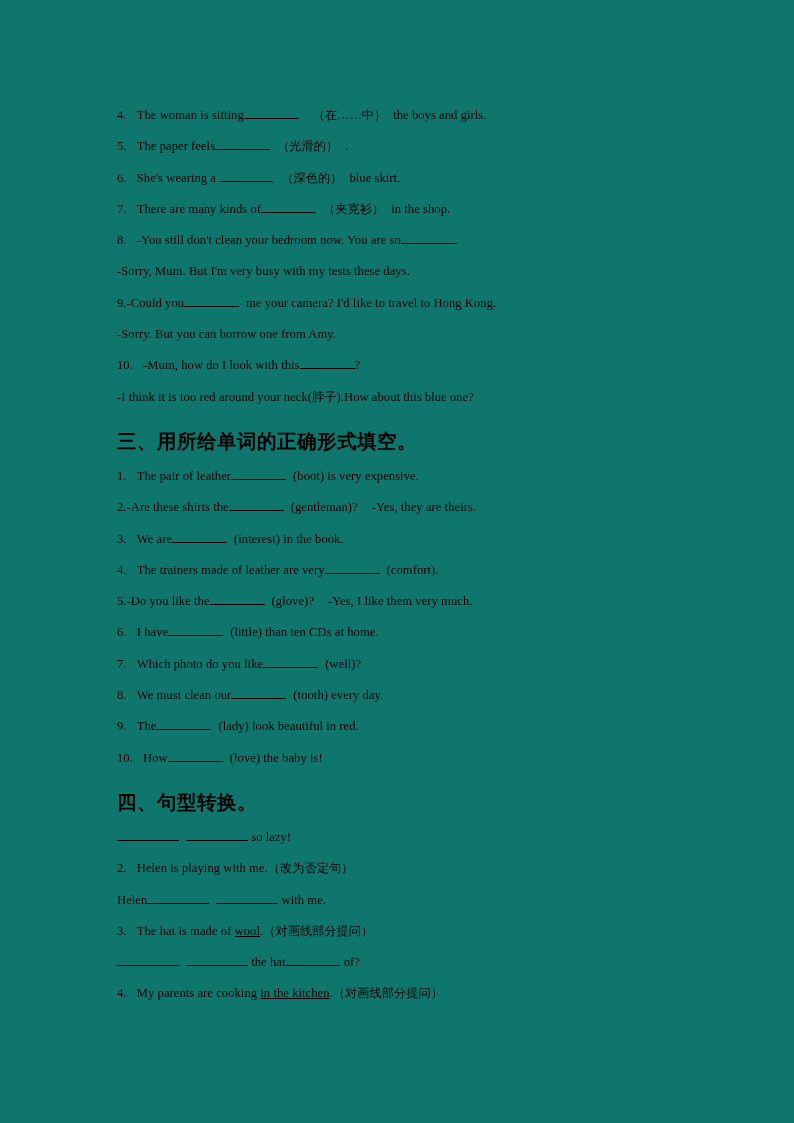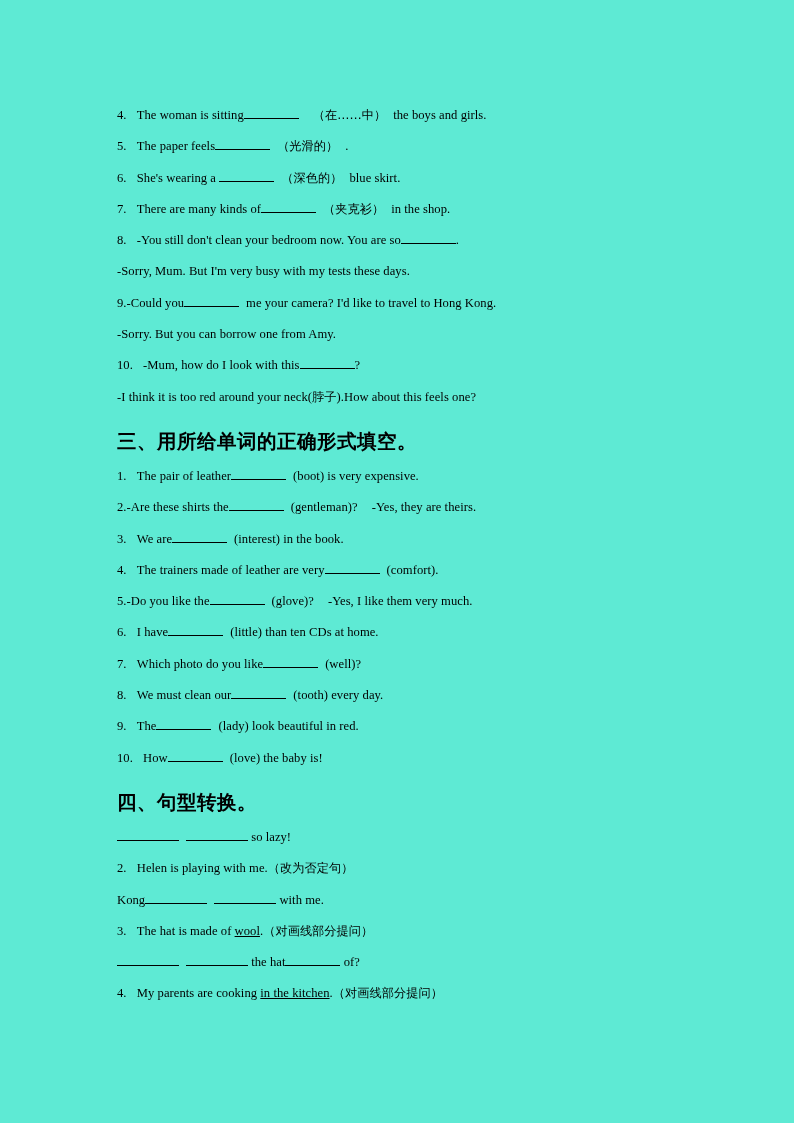--- a/index.html
+++ b/index.html
@@ -14,21 +14,21 @@
     font-family: "Liberation Serif", "DejaVu Serif", serif;
     color: #000000;
     overflow: hidden;
   }
   .page {
     position: absolute;
     left: 0;
     top: 0;
     width: 794px;
     height: 1123px;
-    background: #5eead4;
+    background: #0f766e;
   }
   .content {
     position: absolute;
     left: 117px;
     top: 100px;
     width: 560px;
   }
 
   
   .line {
@@ -118,21 +118,21 @@
       <span>9.</span><span>-Could you</span><span class="blank w-md"></span><span class="sp-sm"></span><span>me your camera? I'd like to travel to Hong Kong.</span>
     </div>
 
     <div class="line cont">-Sorry. But you can borrow one from Amy.</div>
 
     <div class="line">
       <span>10.</span>
       <span class="sp-sm"></span><span>-Mum, how do I look with this</span><span class="blank w-md"></span><span>?</span>
     </div>
 
-    <div class="line cont"><span>-I think it is too red around your neck(</span><span class="cjk">脖子</span><span>).How about this feels one?</span></div>
+    <div class="line cont"><span>-I think it is too red around your neck(</span><span class="cjk">脖子</span><span>).How about this blue one?</span></div>
 
     <div class="section-head"><span class="cjk-h">三、用所给单词的正确形式填空。</span></div>
 
     <div class="line">
       <span>1.</span>
       <span class="sp-sm"></span><span>The pair of leather</span><span class="blank w-md"></span><span class="sp-sm"></span><span>(boot) is very expensive.</span>
     </div>
 
     <div class="line">
       <span>2.</span><span>-Are these shirts the</span><span class="blank w-md"></span><span class="sp-sm"></span><span>(gentleman)?</span><span class="sp"></span><span>-Yes, they are theirs.</span>
@@ -181,21 +181,21 @@
 
     <div class="line">
       <span class="blank w-lg"></span><span class="sp-sm"></span><span class="blank w-lg"></span><span> so lazy!</span>
     </div>
 
     <div class="line">
       <span>2.</span>
       <span class="sp-sm"></span><span>Helen is playing with me.</span><span class="cjk">（改为否定句）</span>
     </div>
     <div class="line">
-      <span>Kong</span><span class="blank w-lg"></span><span class="sp-sm"></span><span class="blank w-lg"></span><span> with me.</span>
+      <span>Helen</span><span class="blank w-lg"></span><span class="sp-sm"></span><span class="blank w-lg"></span><span> with me.</span>
     </div>
 
     <div class="line">
       <span>3.</span>
       <span class="sp-sm"></span><span>The hat is made of </span><span class="ul">wool</span><span>.</span><span class="cjk">（对画线部分提问）</span>
     </div>
     <div class="line">
       <span class="blank w-lg"></span><span class="sp-sm"></span><span class="blank w-lg"></span><span> the hat</span><span class="blank w-md"></span><span> of?</span>
     </div>
 

